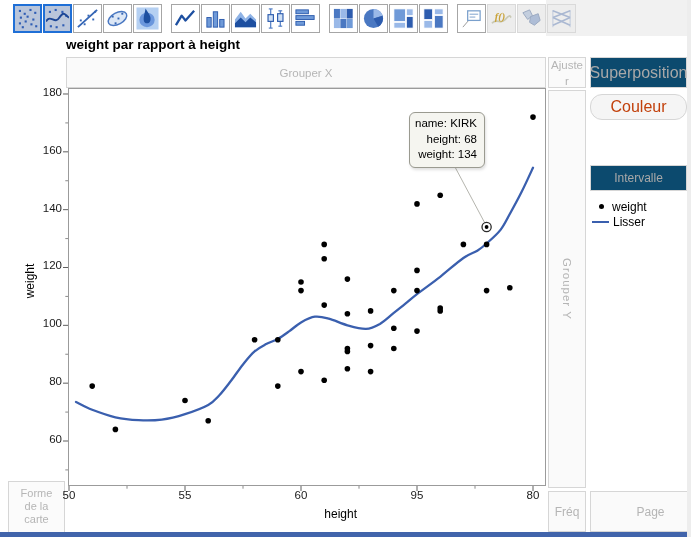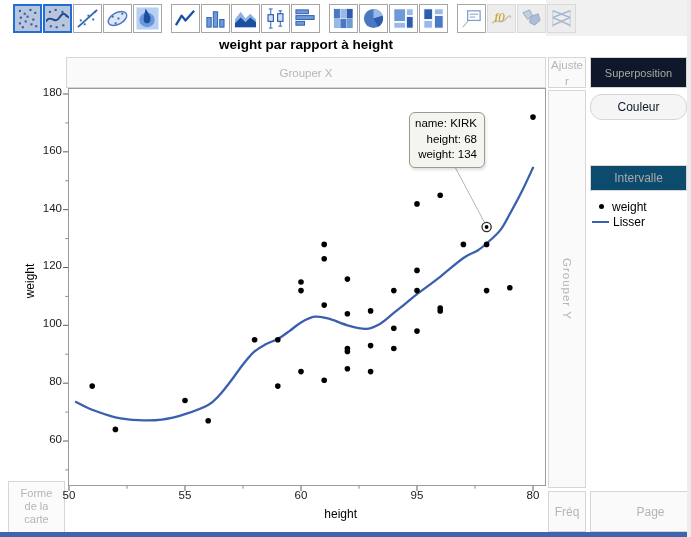--- a/index.html
+++ b/index.html
@@ -9,31 +9,31 @@
   .bottom-bar{position:absolute;left:0;top:532px;width:691px;height:5px;background:#4164ab;}
 
   .toolbar{position:absolute;left:13px;top:4px;display:flex;align-items:flex-start;z-index:5;}
   .icon{width:29px;height:29px;box-sizing:border-box;border:1px solid #a6a6a6;background:#fff;
         display:flex;align-items:center;justify-content:center;margin-right:1px;}
   .icon svg{display:block;width:23px;height:23px;}
   .icon.selected{border:2px solid #1f6fd6;background:#b9c5da;}
   .icon.disabled{border-color:#d9d9d9;background:#ededed;}
   .icon.gap{margin-left:8px;}
 
-  .title{position:absolute;left:66px;top:37px;width:480px;text-align:center;
+  .title{position:absolute;left:66px;top:37px;width:480px;
          font-size:13.5px;font-weight:bold;color:#000;}
 
   .zone{position:absolute;box-sizing:border-box;border:1px solid #d6d6d6;background:#fafafa;
         color:#b5b5b5;display:flex;align-items:center;justify-content:center;
         font-size:11.5px;text-align:center;}
   #zone-grouper-x{left:66px;top:57px;width:480px;height:31px;}
   #zone-ajuster{left:548px;top:57px;width:38px;height:31px;line-height:16px;padding:0 2px;}
   #zone-ajuster span{overflow-wrap:anywhere;}
-  #zone-superposition{left:590px;top:57px;width:97px;height:31px;font-size:11px;background:#0f172a;color:#a8a8a8;}
-  #zone-couleur{left:590px;top:94px;width:97px;height:26px;font-size:12px;background:#f5f5f5;color:#0f172a;border-radius:12px;}
+  #zone-superposition{left:590px;top:57px;width:97px;height:31px;font-size:16px;background:#0c4a6e;color:#a8a8a8;}
+  #zone-couleur{left:590px;top:94px;width:97px;height:26px;font-size:16px;background:#f5f5f5;color:#c2410c;border-radius:12px;}
   #zone-taille{left:590px;top:130px;width:97px;height:26px;font-size:12px;background:#f5f5f5;color:#a8a8a8;}
   #zone-intervalle{left:590px;top:165px;width:97px;height:26px;font-size:12px;background:#0c4a6e;color:#a8a8a8;}
   #zone-grouper-y{left:548px;top:90px;width:38px;height:398px;}
   #zone-grouper-y span{writing-mode:vertical-rl;letter-spacing:1px;}
   #zone-freq{left:548px;top:491px;width:38px;height:41px;font-size:12px;}
   #zone-page{left:590px;top:491px;width:121px;height:41px;font-size:12px;}
   #zone-formes{left:8px;top:481px;width:57px;height:60px;font-size:11px;line-height:13px;
                align-items:flex-start;padding-top:5px;background:#fbfbfb;z-index:0;}
   #zone-formes span{display:block;width:40px;margin:0 auto;}
 

